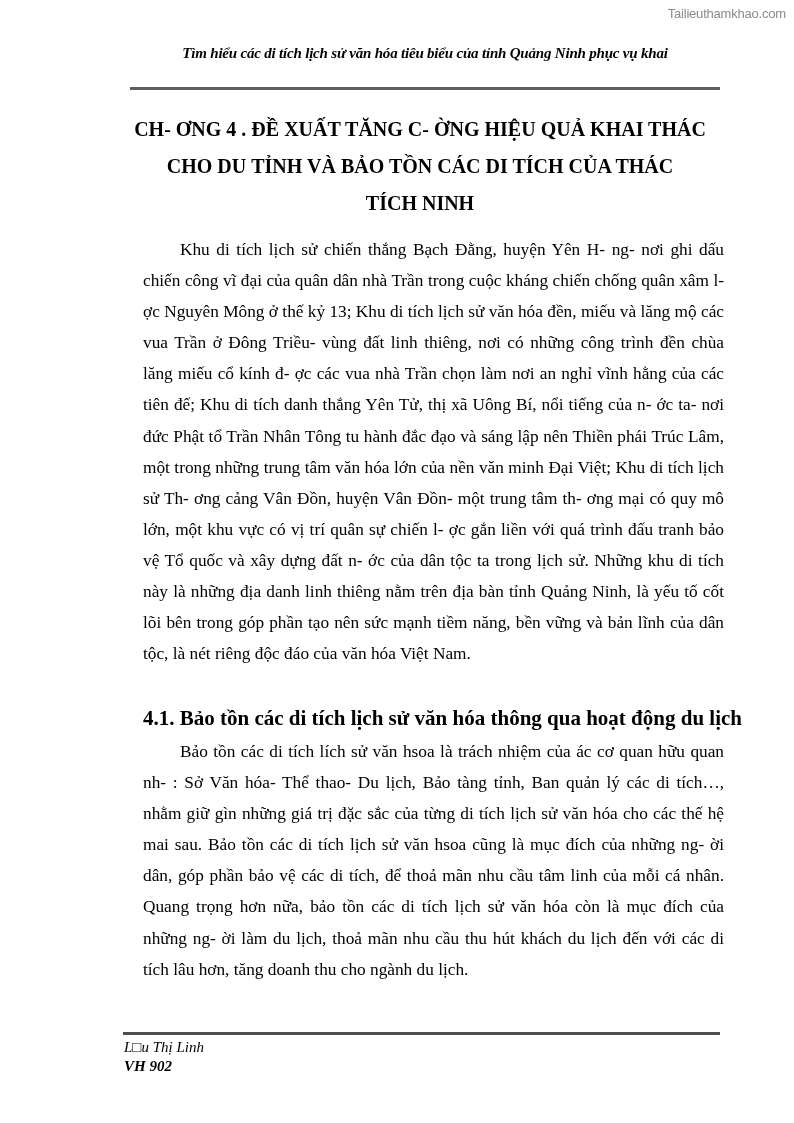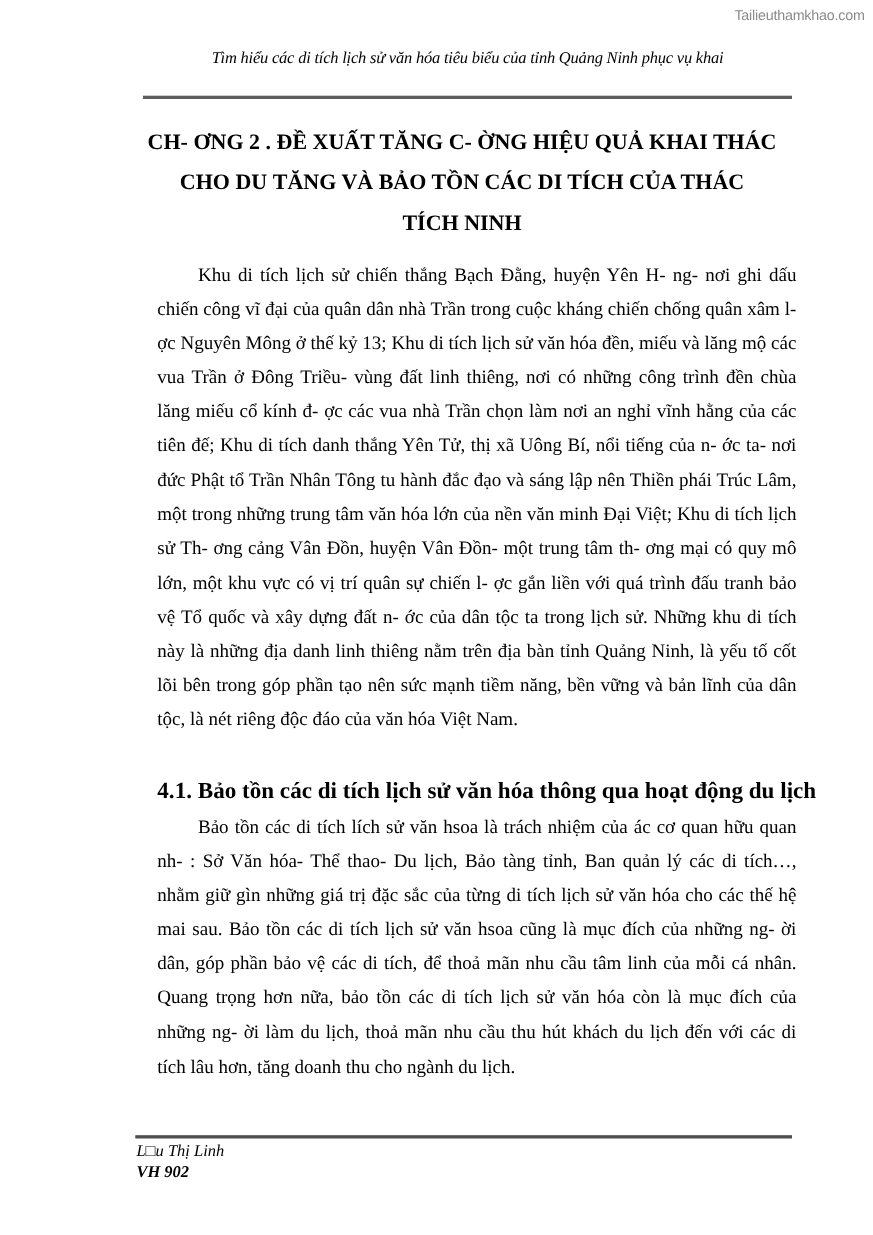--- a/index.html
+++ b/index.html
@@ -1,21 +1,21 @@
 <!DOCTYPE html>
 <html><head>
 <meta charset="utf-8">
 <style>
   html, body { margin: 0; padding: 0; background: #ffffff; }
   body { width: 794px; height: 1123px; position: relative; overflow: hidden;
          font-family: "Liberation Serif", "DejaVu Serif", serif; color: #000; }
   .watermark { position: absolute; top: 6px; right: 8px; font-family: Liberation Sans, sans-serif;
                font-size: 13px; color: #8a8a8a; letter-spacing: -0.2px; }
   .running-header { position: absolute; top: 44px; left: 125px; width: 600px; text-align: center;
-                    font-family: "Liberation Serif", serif; font-style: italic; font-weight: normal;
+                    font-family: "Liberation Serif", serif; font-style: italic; font-weight: bold;
                     font-size: 15px; line-height: 19px; letter-spacing: -0.2px; }
   .header-rule { position: absolute; top: 87px; left: 130px; width: 590px; height: 3px; background: #5e5e5e; }
   .chapter-title { position: absolute; top: 111px; left: 110px; width: 620px; text-align: center;
                    font-weight: bold; font-size: 20px; line-height: 37px; }
   .chapter-title .smallcaps { font-variant: small-caps; }
   .body-text { position: absolute; left: 143px; width: 581px; font-size: 17.3px; line-height: 31.1px;
                text-align: justify; margin: 0; }
   .body-text .indent { display: inline-block; width: 37px; }
   .para1 { top: 234px; }
   .section-heading { position: absolute; top: 706px; left: 143px; width: 600px; font-weight: bold;
@@ -31,22 +31,22 @@
 <body>
 
 <div class="watermark">Tailieuthamkhao.com</div>
 
 <div class="running-header">
   <div>Tìm hiểu các di tích lịch sử văn hóa tiêu biểu của tỉnh Quảng Ninh phục vụ khai</div>
 </div>
 <div class="header-rule"></div>
 
 <div class="chapter-title">
-  <div>CH- ƠNG 2 . ĐỀ XUẤT TĂNG C- ỜNG HIỆU QUẢ KHAI THÁC</div>
-  <div><span>CHO DU </span><span class="smallcaps">TĂNG</span><span> VÀ BẢO TỒN CÁC DI TÍCH CỦA THÁC</span></div>
+  <div>CH- ƠNG 4 . ĐỀ XUẤT TĂNG C- ỜNG HIỆU QUẢ KHAI THÁC</div>
+  <div><span>CHO DU </span><span class="smallcaps">TỈNH</span><span> VÀ BẢO TỒN CÁC DI TÍCH CỦA THÁC</span></div>
   <div>TÍCH NINH</div>
 </div>
 
 <p class="body-text para1"><span class="indent"></span><span>Khu di tích lịch sử chiến thắng Bạch Đằng, huyện Yên H- ng- nơi ghi dấu chiến công vĩ đại của quân dân nhà Trần trong cuộc kháng chiến chống quân xâm l- ợc Nguyên Mông ở thế kỷ 13; Khu di tích lịch sử văn hóa đền, miếu và lăng mộ các vua Trần ở Đông Triều- vùng đất linh thiêng, nơi có những công trình đền chùa lăng miếu cổ kính đ- ợc các vua nhà Trần chọn làm nơi an nghỉ vĩnh hằng của các tiên đế; Khu di tích danh thắng Yên Tử, thị xã Uông Bí, nổi tiếng của n- ớc ta- nơi đức Phật tổ Trần Nhân Tông tu hành đắc đạo và sáng lập nên Thiền phái Trúc Lâm, một trong những trung tâm văn hóa lớn của nền văn minh Đại Việt; Khu di tích lịch sử Th- ơng cảng Vân Đồn, huyện Vân Đồn- một trung tâm th- ơng mại có quy mô lớn, một khu vực có vị trí quân sự chiến l- ợc gắn liền với quá trình đấu tranh bảo vệ Tổ quốc và xây dựng đất n- ớc của dân tộc ta trong lịch sử. Những khu di tích này là những địa danh linh thiêng nằm trên địa bàn tỉnh Quảng Ninh, là yếu tố cốt lõi bên trong góp phần tạo nên sức mạnh tiềm năng, bền vững và bản lĩnh của dân tộc, là nét riêng độc đáo của văn hóa Việt Nam.</span></p>
 
 <h2 class="section-heading">4.1. Bảo tồn các di tích lịch sử văn hóa thông qua hoạt động du lịch</h2>
 
 <p class="body-text para2"><span class="indent"></span><span>Bảo tồn các di tích lích sử văn hsoa là trách nhiệm của ác cơ quan hữu quan nh- : Sở Văn hóa- Thể thao- Du lịch, Bảo tàng tỉnh, Ban quản lý các di tích…, nhằm giữ gìn những giá trị đặc sắc của từng di tích lịch sử văn hóa cho các thế hệ mai sau. Bảo tồn các di tích lịch sử văn hsoa cũng là mục đích của những ng- ời dân, góp phần bảo vệ các di tích, để thoả mãn nhu cầu tâm linh của mỗi cá nhân. Quang trọng hơn nữa, bảo tồn các di tích lịch sử văn hóa còn là mục đích của những ng- ời làm du lịch, thoả mãn nhu cầu thu hút khách du lịch đến với các di tích lâu hơn, tăng doanh thu cho ngành du lịch.</span></p>
 
 <div class="footer-rule"></div>

